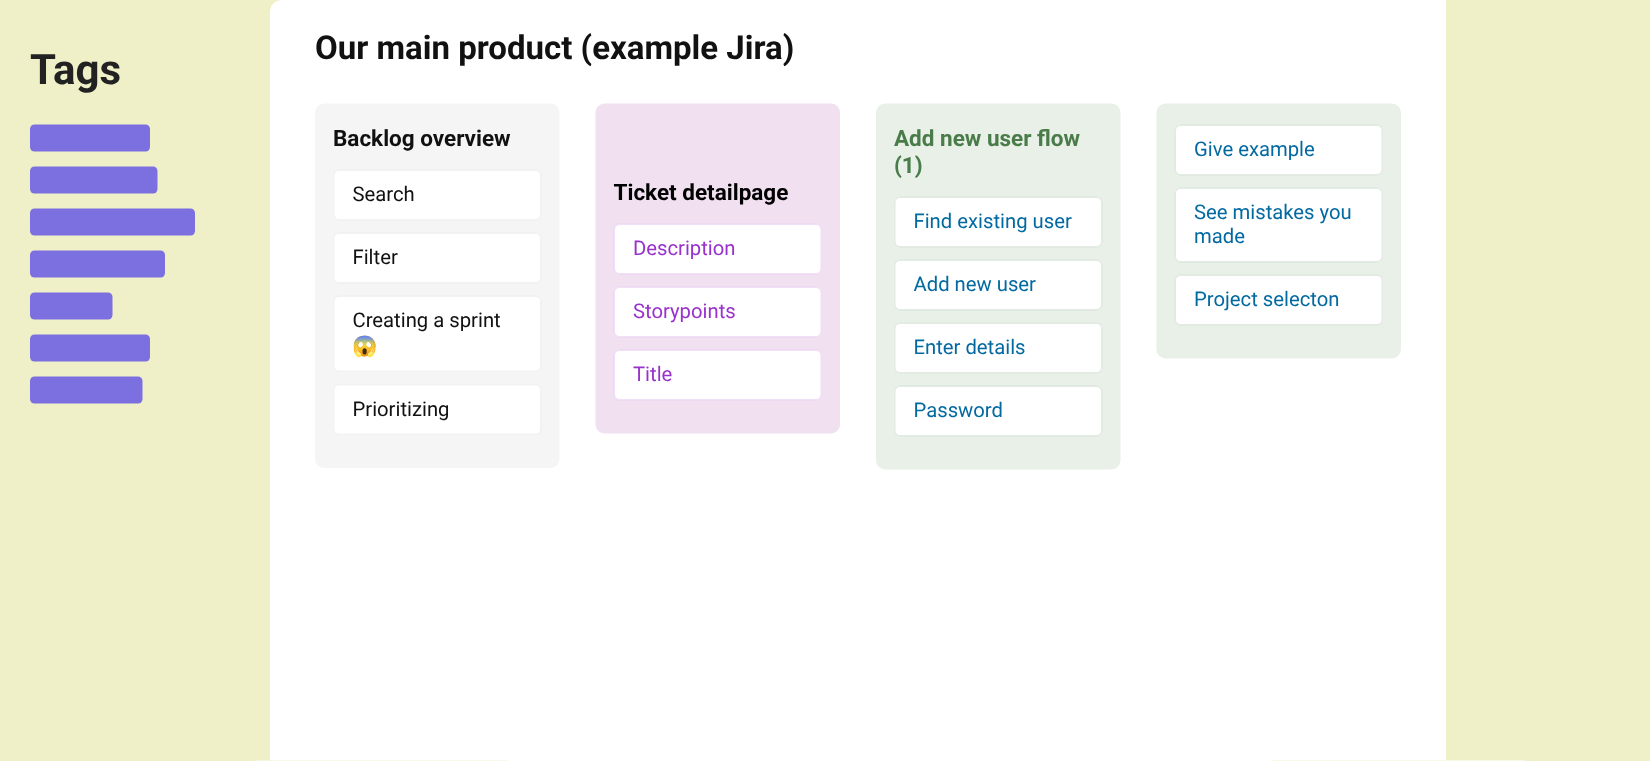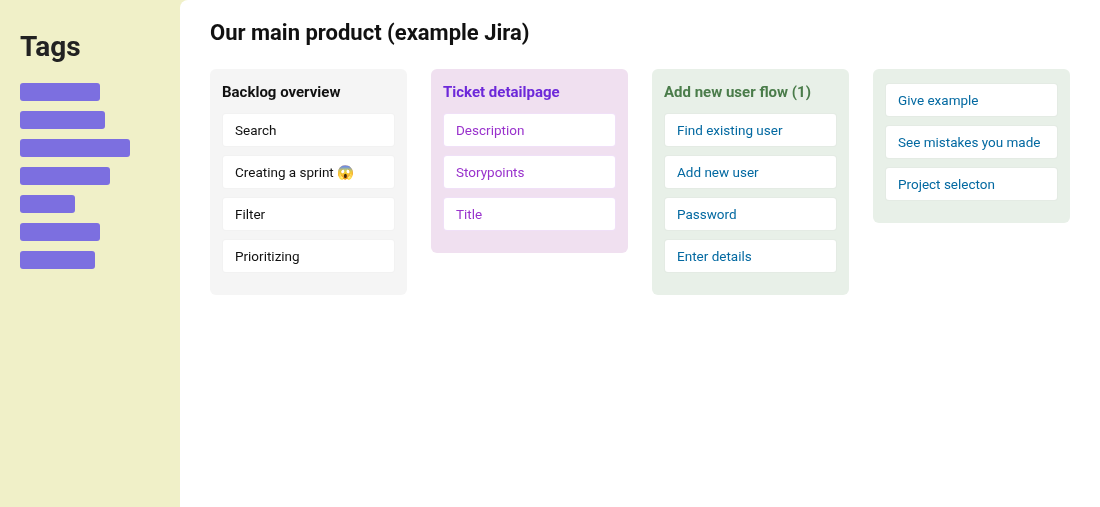--- a/index.html
+++ b/index.html
@@ -4,21 +4,21 @@
   <style>
     * { box-sizing: border-box; margin: 0; padding: 0; }
     body {
       background-color: #f0f0c8;
       font-family: -apple-system, BlinkMacSystemFont, 'Segoe UI', Roboto, sans-serif;
       min-height: 507px;
       width: 1100px;
     }
     .page-wrapper {
       display: flex;
-      width: 1100px;
+      width: 964px;
       min-height: 507px;
     }
     .sidebar {
       width: 180px;
       padding: 30px 20px;
       background: #f0f0c8;
       flex-shrink: 0;
     }
     .sidebar-title {
       font-size: 28px;
@@ -69,21 +69,22 @@
     }
     .column-header {
       font-size: 15px;
       font-weight: 700;
       margin-bottom: 12px;
     }
     .column-header-dark {
       color: #111;
     }
     .column-header-purple {
-      color: #6d28d9;
+      color: #000000;
+      margin-top: 36px;
     }
     .column-header-green {
       color: #4a7c4a;
     }
     .card {
       background: #ffffff;
       border-radius: 4px;
       padding: 8px 12px;
       margin-bottom: 8px;
       font-size: 13.5px;
@@ -116,36 +117,36 @@
         <div class="tag-bar" style="width: 80px;"></div>
         <div class="tag-bar" style="width: 75px;"></div>
       </div>
   </div>
   <div class="main-content">
     <div class="page-title">Our main product (example Jira)</div>
     <div class="columns-wrapper" id="columns-container">
         <div class="column column-backlog">
           <div class="column-header column-header-dark">Backlog overview</div>
           <div class="card">Search</div>
+          <div class="card">Filter</div>
           <div class="card">Creating a sprint 😱</div>
-          <div class="card">Filter</div>
           <div class="card">Prioritizing</div>
         </div>
         <div class="column column-ticket">
           <div class="column-header column-header-purple">Ticket detailpage</div>
           <div class="card card-purple">Description</div>
           <div class="card card-purple">Storypoints</div>
           <div class="card card-purple">Title</div>
         </div>
         <div class="column column-user1">
           <div class="column-header column-header-green">Add new user flow (1)</div>
           <div class="card card-green">Find existing user</div>
           <div class="card card-green">Add new user</div>
+          <div class="card card-green">Enter details</div>
           <div class="card card-green">Password</div>
-          <div class="card card-green">Enter details</div>
         </div>
         <div class="column column-user2">
           <div class="card card-green">Give example</div>
           <div class="card card-green">See mistakes you made</div>
           <div class="card card-green">Project selecton</div>
         </div>
       </div>
   </div>
 </div>
 

